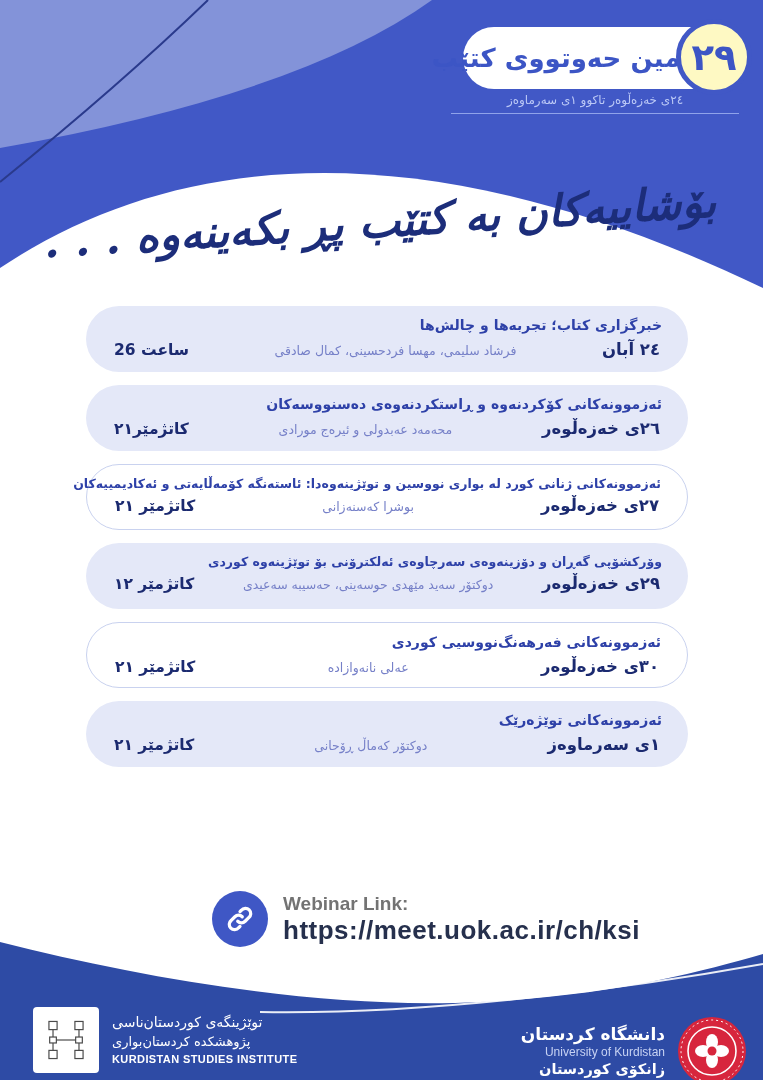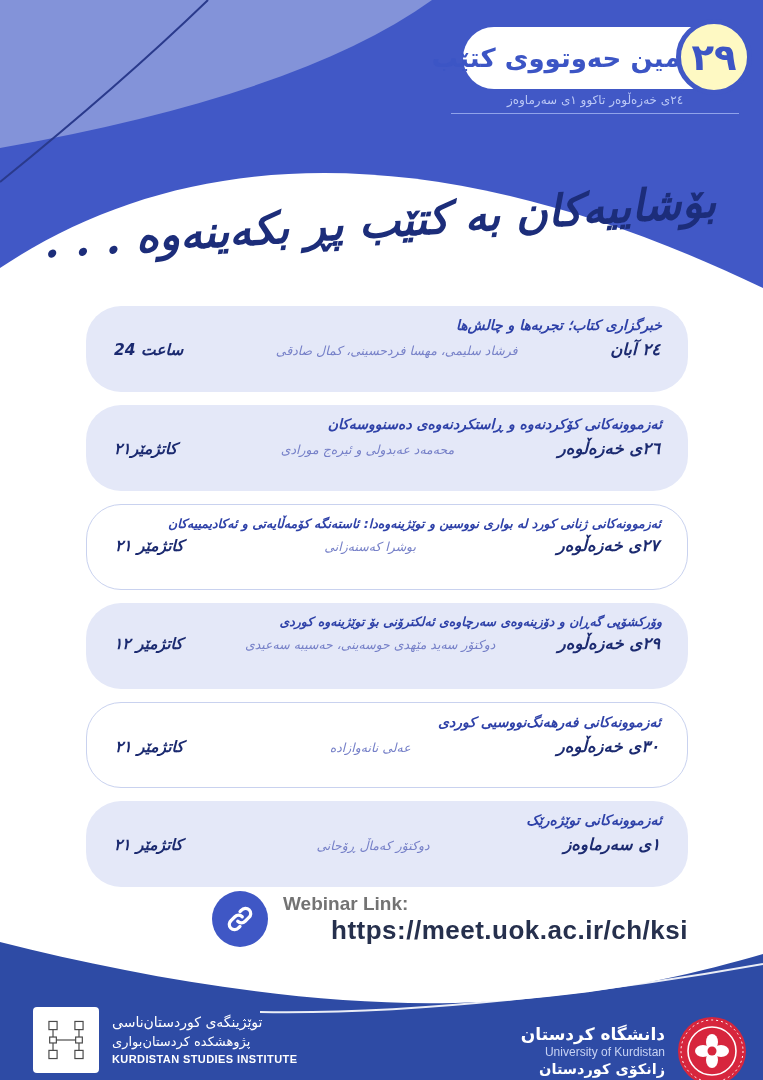--- a/index.html
+++ b/index.html
@@ -22,39 +22,39 @@
   .hdr-fa{position:absolute;top:119px;right:12px;width:312px;text-align:center;font-size:18.5px;
     font-weight:bold;color:#ffffff;direction:rtl;z-index:2;white-space:nowrap;}
 
   
   .slogan{position:absolute;top:196px;left:20px;width:720px;text-align:center;direction:rtl;
     font-family:"DejaVu Serif", serif;font-style:italic;font-weight:bold;font-size:44px;
     color:#1c2d7a;transform:rotate(-3.5deg);white-space:nowrap;z-index:2;}
 
   
   .events{position:absolute;top:306px;left:86px;width:602px;z-index:2;}
-  .event-row{height:86px;box-sizing:border-box;border-radius:35px;margin-bottom:13px;
-    padding:9px 26px 6px 26px;font-style:italic;}
+  .event-row{height:66px;box-sizing:border-box;border-radius:35px;margin-bottom:13px;
+    padding:9px 26px 6px 26px;}
   .event-row.filled{background:#e4e8f8;}
   .event-row.outlined{background:#ffffff;border:1.5px solid #c9d2ef;}
   .row-title{direction:rtl;text-align:right;color:#2e41a8;font-weight:bold;font-size:14px;
     white-space:nowrap;line-height:1.55;}
   .row-line2{direction:rtl;display:flex;justify-content:space-between;align-items:baseline;
     margin-top:3px;padding:0 2px;}
   .row-date{color:#1b2a70;font-weight:bold;font-size:16.5px;white-space:nowrap;}
   .row-speakers{flex:1;text-align:center;color:#7680c8;font-size:12.5px;white-space:nowrap;}
   .row-time{color:#1b2a70;font-weight:bold;font-size:15.5px;white-space:nowrap;}
 
   
   .webinar{position:absolute;top:891px;left:212px;display:flex;align-items:center;gap:15px;z-index:2;}
   .link-circle{width:56px;height:56px;border-radius:50%;background:#3f57c5;display:flex;
     align-items:center;justify-content:center;flex:none;}
   .webinar-text{display:flex;flex-direction:column;font-family:"Liberation Sans", sans-serif;}
   .webinar-label{font-size:19px;font-weight:bold;color:#737373;}
-  .webinar-url{font-size:26px;font-weight:bold;color:#26304d;letter-spacing:.5px;margin-left:48px;}
+  .webinar-url{font-size:26px;font-weight:bold;color:#26304d;letter-spacing:.5px;}
 
   
   .bottom-bg{position:absolute;bottom:0;left:0;display:block;z-index:1;}
   .inst{position:absolute;left:33px;top:1007px;display:flex;align-items:center;gap:13px;z-index:2;}
   .inst-logo{width:66px;height:66px;background:#ffffff;border-radius:4px;display:flex;
     align-items:center;justify-content:center;flex:none;}
   .inst-text{display:flex;flex-direction:column;line-height:1.45;}
   .inst-ku{color:#ffffff;font-size:14px;direction:rtl;text-align:left;}
   .inst-fa{color:#ffffff;font-size:13px;direction:rtl;text-align:left;}
   .inst-en{color:#ffffff;font-size:11px;font-weight:bold;letter-spacing:.4px;
@@ -87,21 +87,21 @@
   <div class="hdr-divider"></div>
 
   <div class="slogan">بۆشاییه‌کان به کتێب پڕ بکه‌ینه‌وه . . .</div>
 
   <div class="events">
       <div class="event-row filled">
         <div class="row-title">خبرگزاری کتاب؛ تجربه‌ها و چالش‌ها</div>
         <div class="row-line2">
           <span class="row-date">٢٤ آبان</span>
           <span class="row-speakers">فرشاد سلیمی، مهسا فردحسینی، کمال صادقی</span>
-          <span class="row-time">ساعت 24</span>
+          <span class="row-time">ساعت 26</span>
         </div>
       </div>
       <div class="event-row filled">
         <div class="row-title">ئه‌زموونه‌کانی کۆکردنه‌وه و ڕاستکردنه‌وه‌ی ده‌سنووسه‌کان</div>
         <div class="row-line2">
           <span class="row-date">٢٦ی خه‌زه‌ڵوه‌ر</span>
           <span class="row-speakers">محه‌مه‌د عه‌بدولی و ئیره‌ج مورادی</span>
           <span class="row-time">کاتژمێر٢١</span>
         </div>
       </div>

